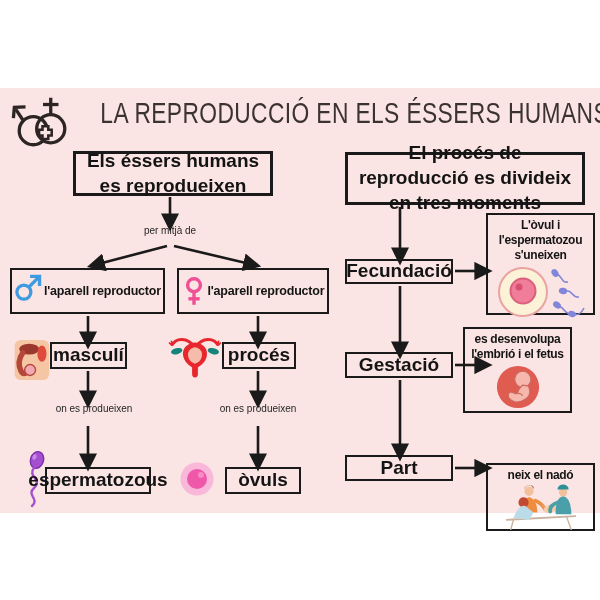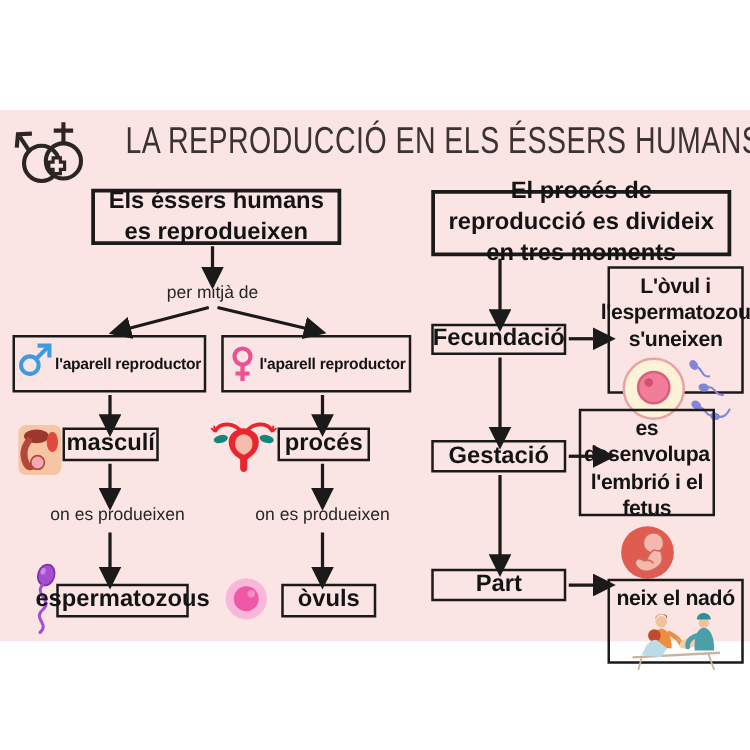--- a/index.html
+++ b/index.html
@@ -17,23 +17,23 @@
   .abs{position:absolute;}
   .title-wrap{left:20px;top:8px;width:580px;text-align:center;}
   .title-text{display:inline-block;transform:scaleX(0.76);transform-origin:center;
     font-size:30px;font-weight:400;letter-spacing:0.5px;color:var(--title-color);white-space:nowrap;}
   .bx{position:absolute;box-sizing:border-box;border:2.5px solid var(--line);
       display:flex;align-items:center;justify-content:center;text-align:center;
       font-weight:bold;color:#141414;line-height:1.3;}
   .bx.thick{border-width:3px;}
   .fs135{font-size:19px;}
   .fs125{font-size:12.5px;letter-spacing:-0.2px;}
-  .lbl{position:absolute;font-size:14px;color:#262626;text-align:center;font-weight:400;}
+  .lbl{position:absolute;font-size:10px;color:#262626;text-align:center;font-weight:400;}
   .stage-desc{flex-direction:column;justify-content:flex-start;padding-top:3px;
-      font-size:17px;line-height:1.25;letter-spacing:-0.3px;}
+      font-size:12px;line-height:1.25;letter-spacing:-0.3px;}
   .arrows{position:absolute;left:0;top:0;width:600px;height:425px;pointer-events:none;}
   .iconwrap{position:absolute;line-height:0;}
   .row-icon{display:flex;align-items:center;justify-content:center;gap:2px;padding:0 2px;}
 </style>
 </head>
 <body>
 
 <div class="page">
   <div class="canvas">
 

